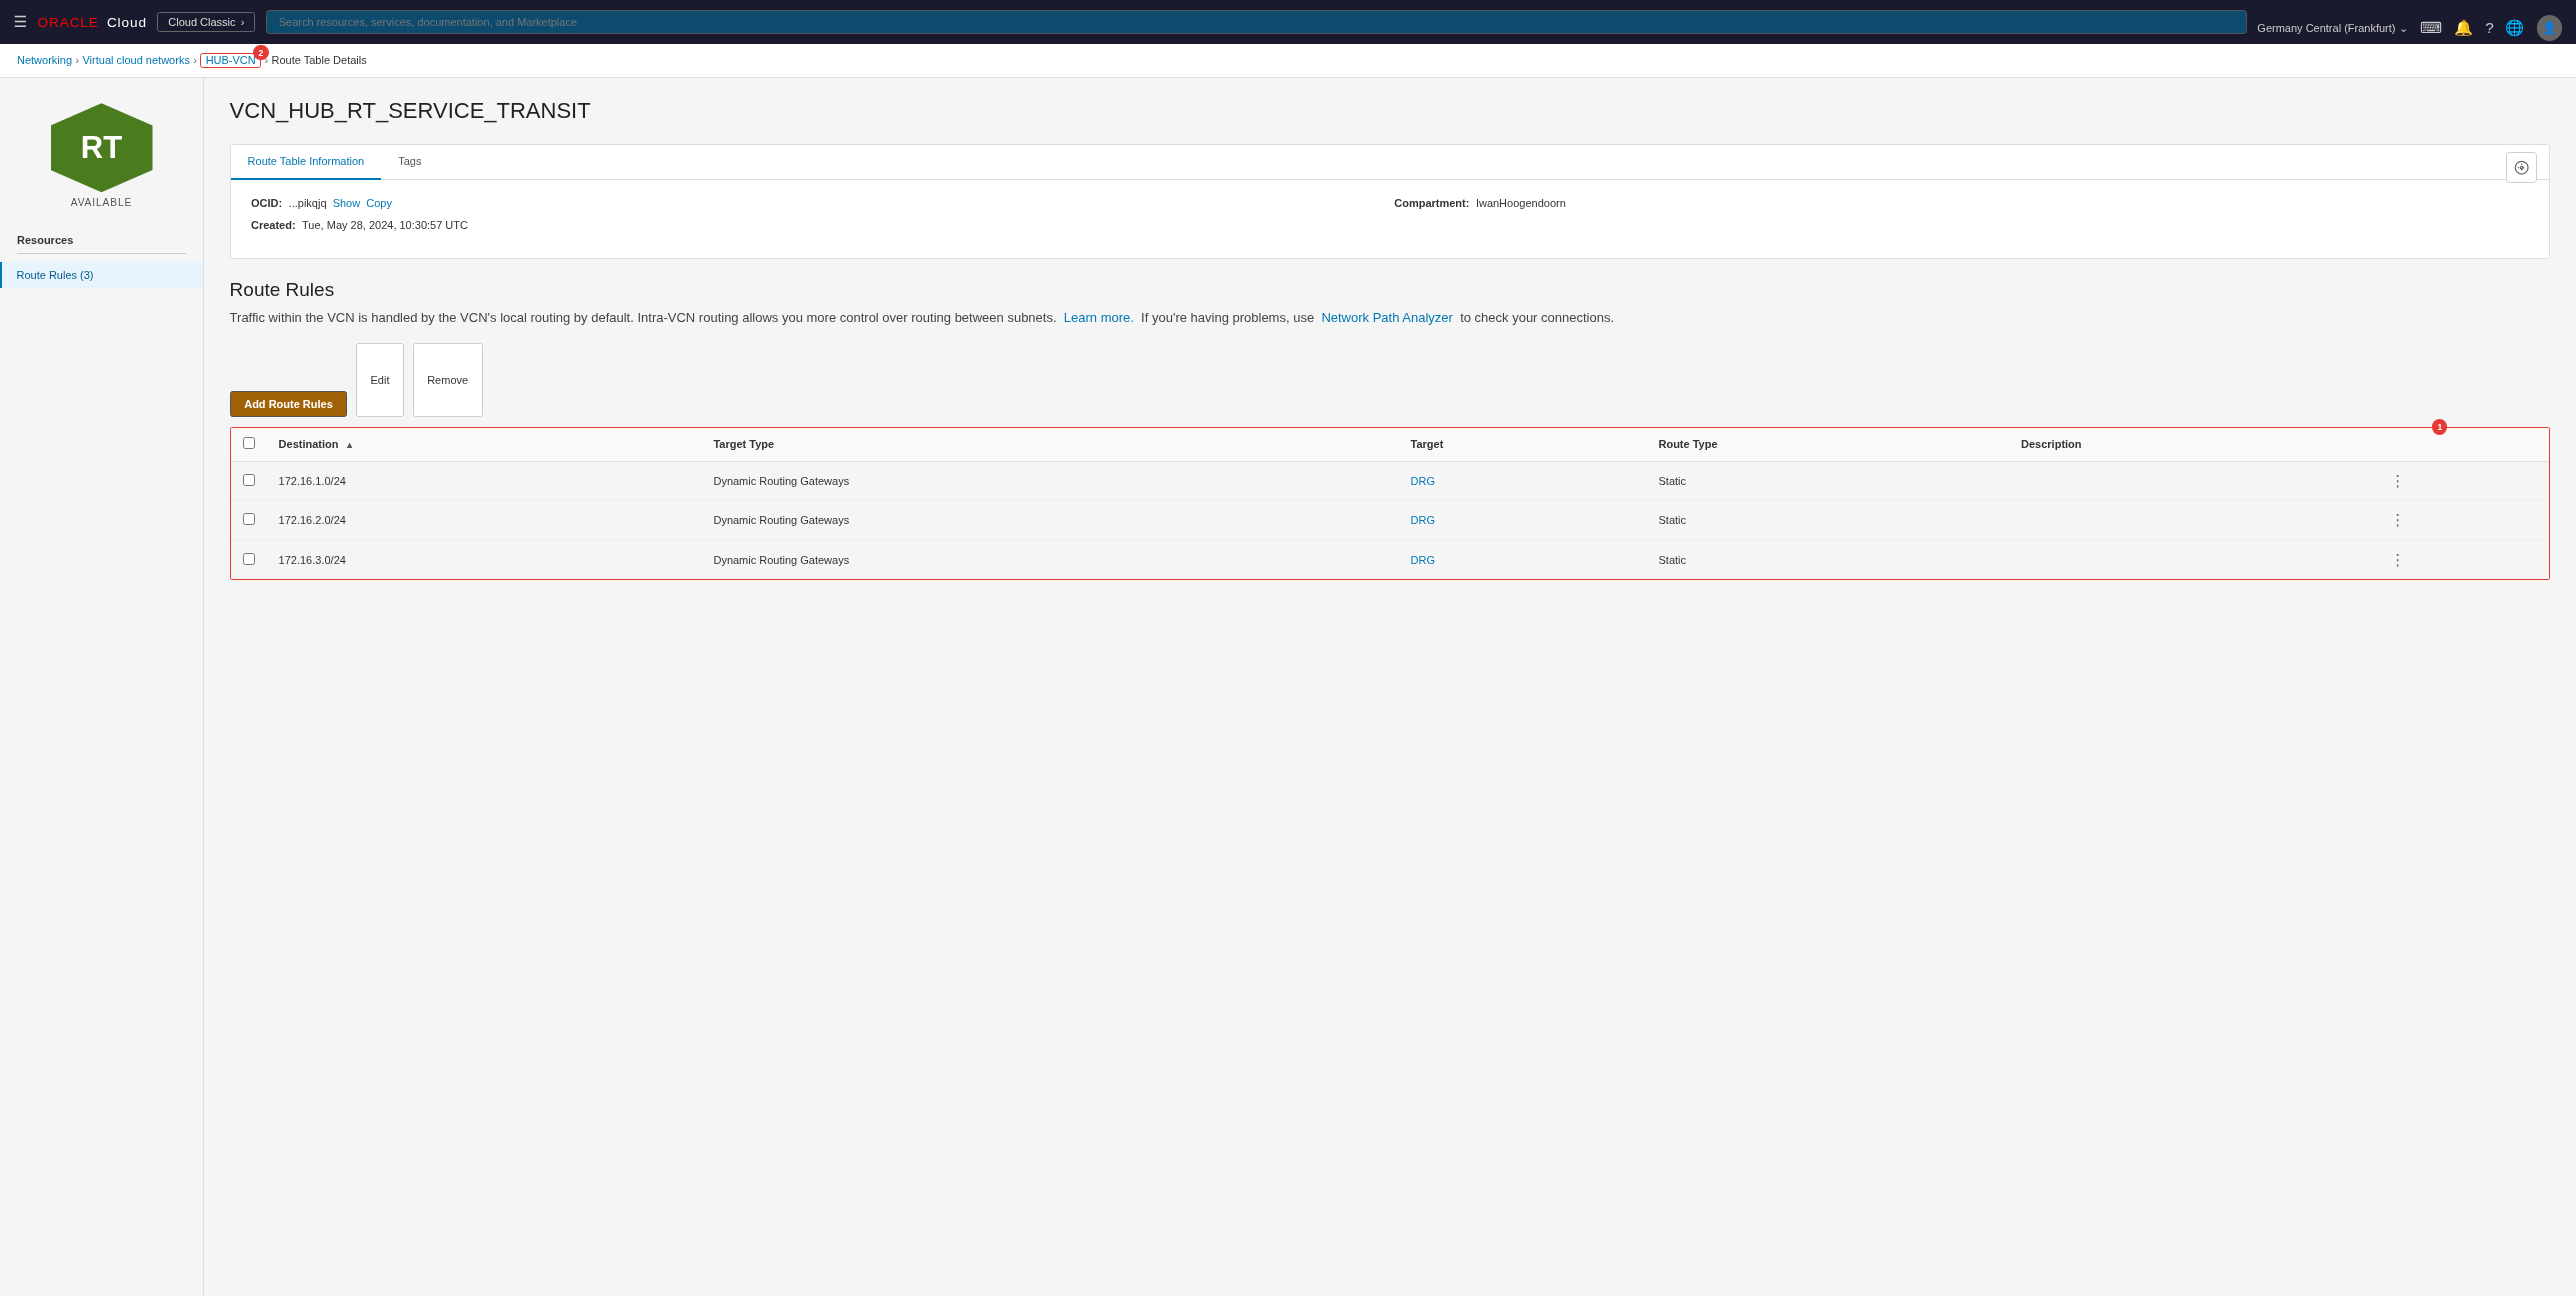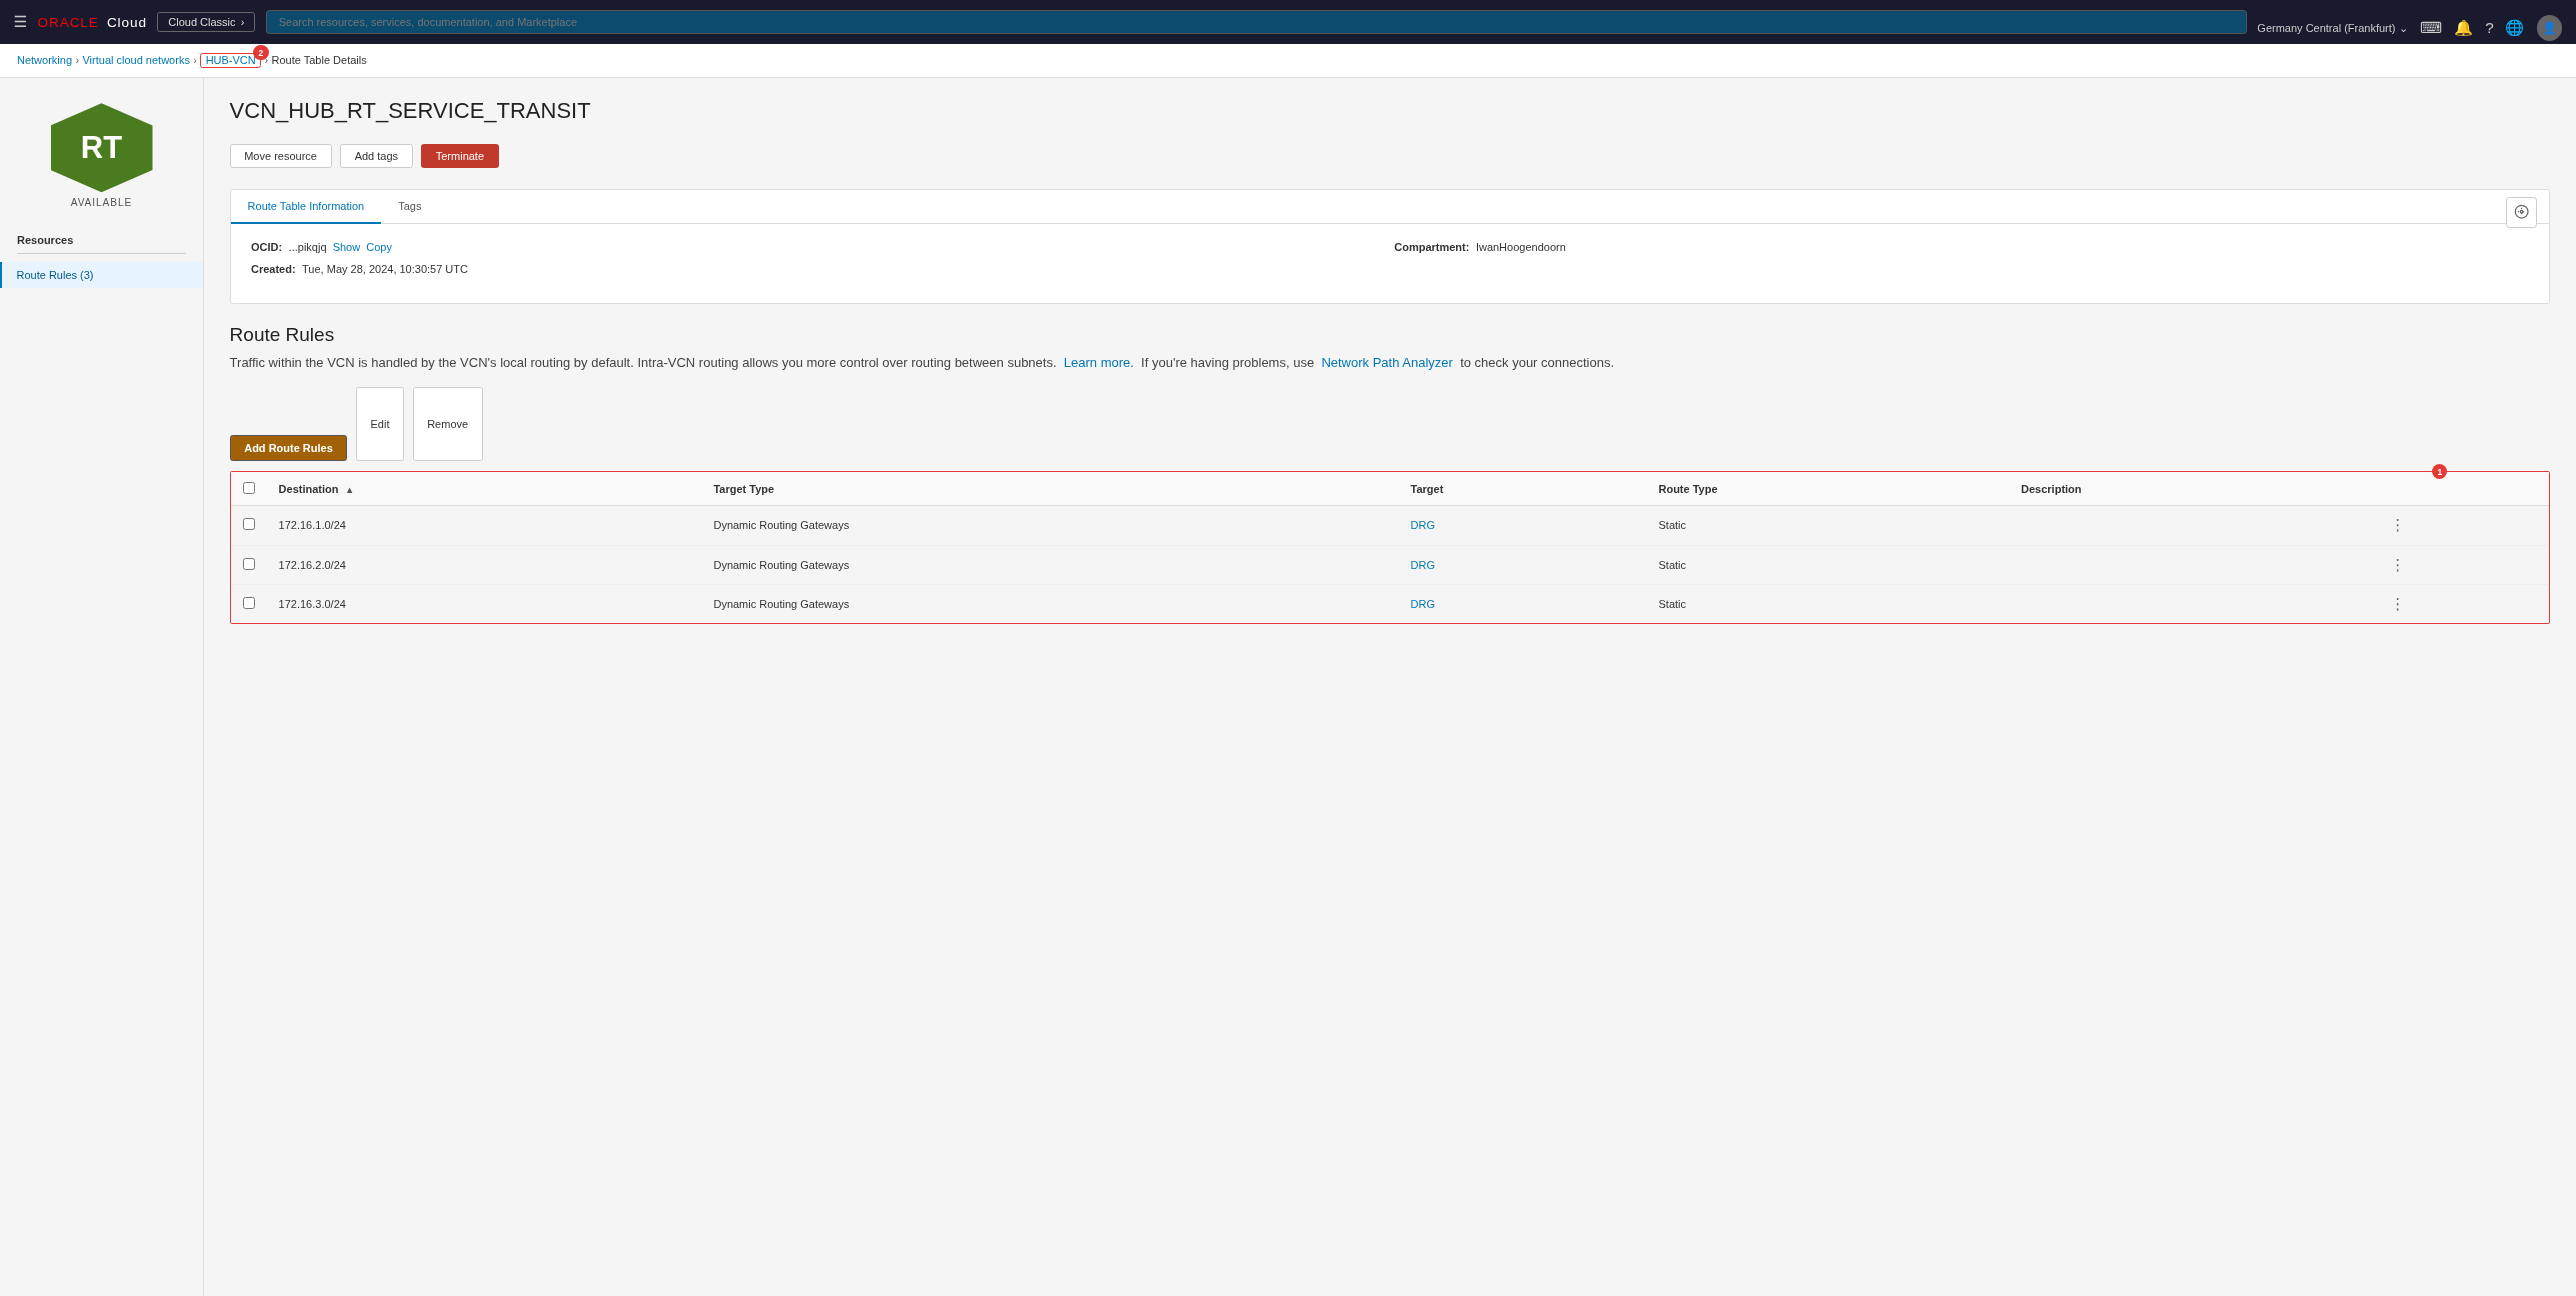--- a/index.html
+++ b/index.html
@@ -316,25 +316,20 @@
     <div class="sidebar-section-label">Resources</div>
     <div class="sidebar-divider"></div>
     <div class="sidebar-item active">
       <span>Route Rules (3)</span>
     </div>
   </aside>
 
   <main class="content">
     <h1 class="page-title">VCN_HUB_RT_SERVICE_TRANSIT</h1>
 
-    <div class="action-buttons">
-      <button class="btn-outline">Move resource</button>
-      <button class="btn-outline">Add tags</button>
-      <button class="btn-danger">Terminate</button>
-    </div>
 
     <div class="tab-container">
       <div class="tab-header">
         <div class="tab-item active">Route Table Information</div>
         <div class="tab-item">Tags</div>
         <div class="help-btn">
           <svg width="15.3" height="15.3" viewBox="0 0 24 24" fill="none" stroke="#666" stroke-width="2">
             <circle cx="12" cy="12" r="10"></circle>
             <circle cx="12" cy="12" r="2"></circle>
             <line x1="12" y1="8" x2="12" y2="6"></line>

